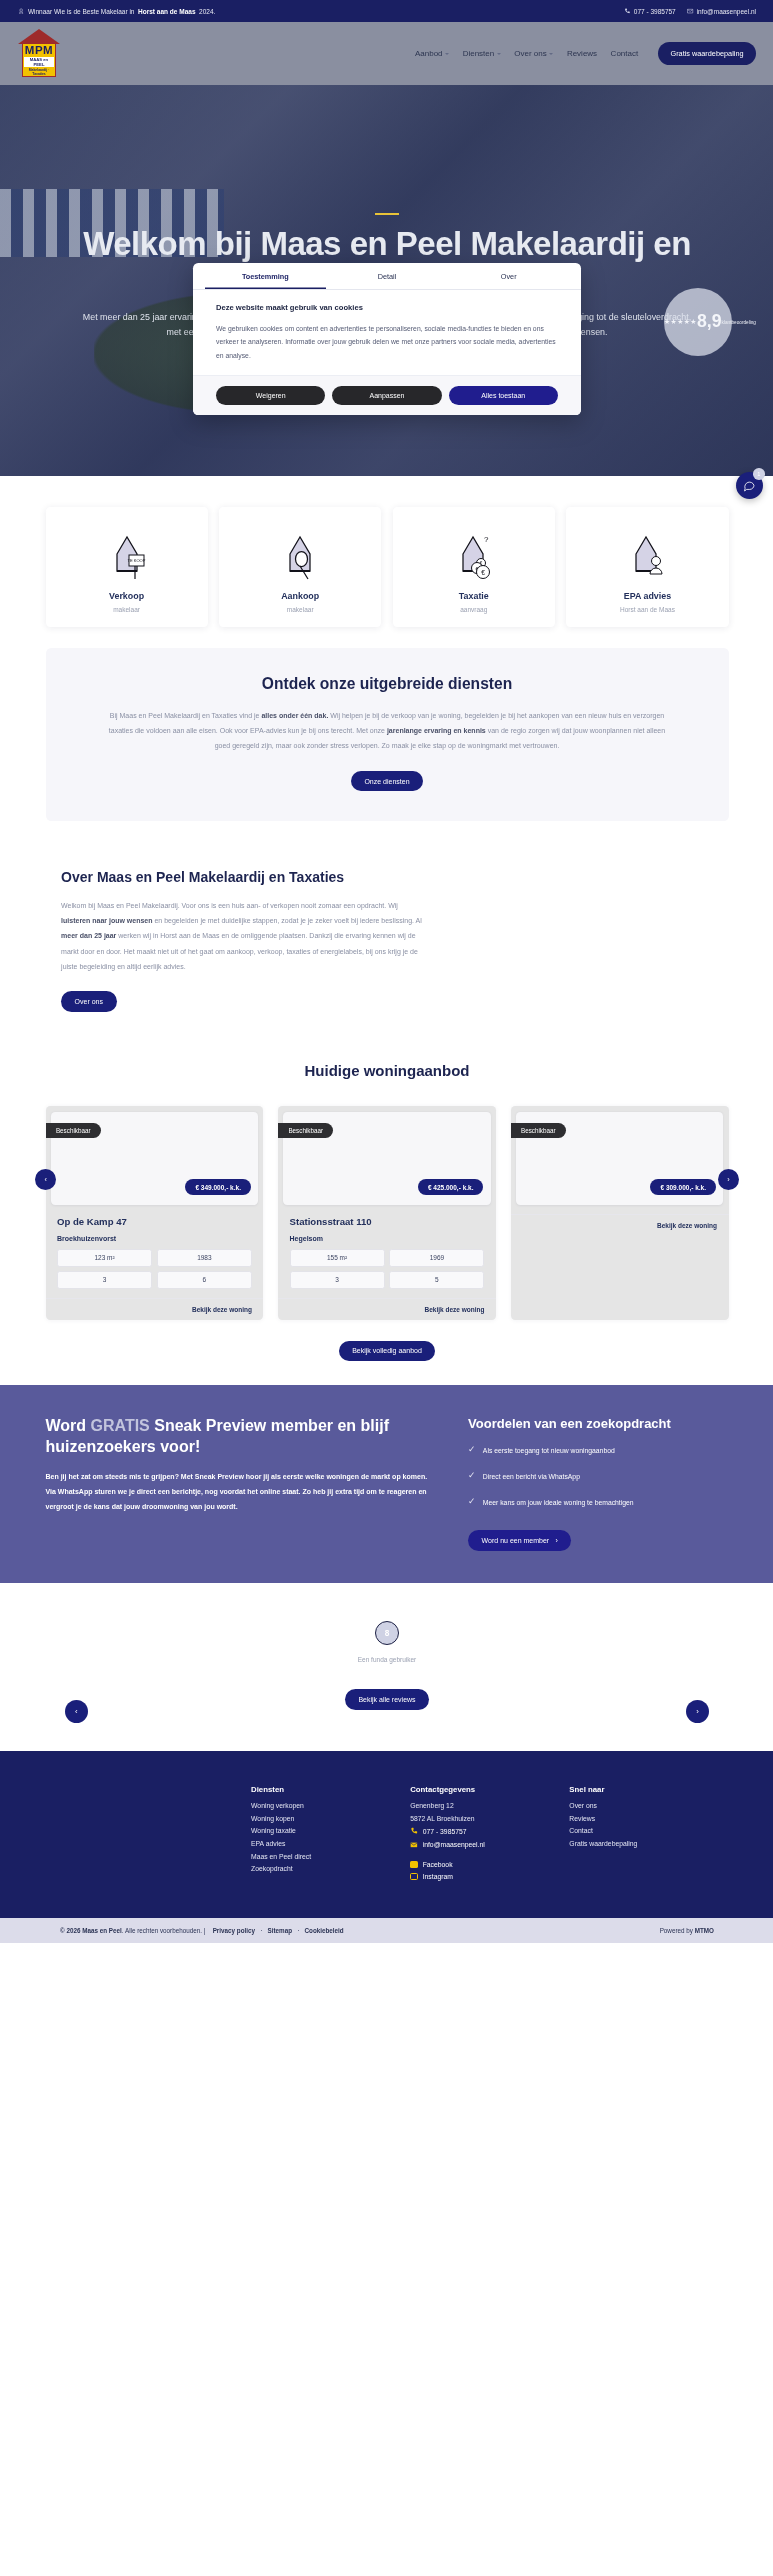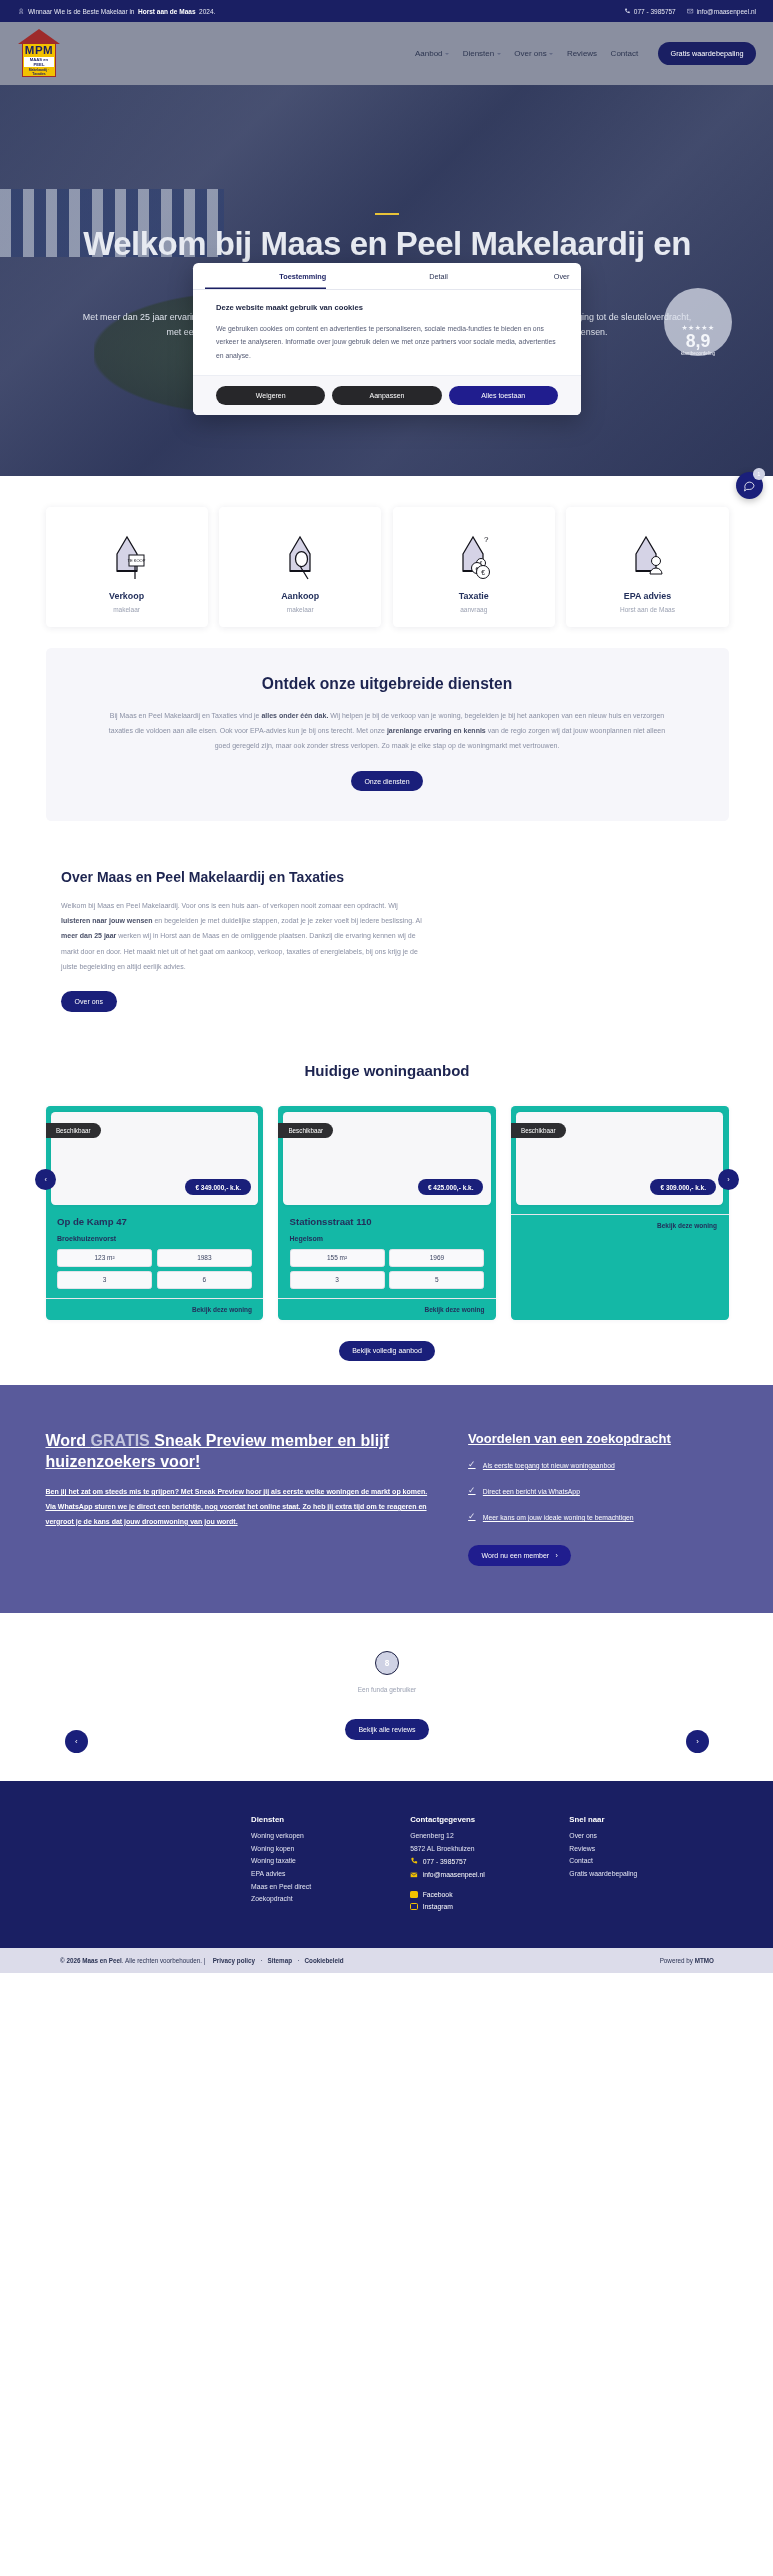--- a/index.html
+++ b/index.html
@@ -100,42 +100,42 @@
     font-size: 33px; font-weight: 800; color: #e7eaf1; line-height: 1.08;
     letter-spacing: -0.5px;
   }
   .hero-sub {
     margin-top: 12.5px; font-size: 8.9px; color: #dfe3ec; line-height: 1.7;
   }
   .hero-badge {
     position: absolute; right: 42px; top: 203px; z-index: 3;
     width: 68px; height: 68px; border-radius: 50%;
     background: rgba(223,227,238,.72);
-    display: flex; flex-direction: column; align-items: center; justify-content: flex-end;
+    display: flex; flex-direction: row; align-items: center; justify-content: space-between;
     color: #e9ecf3;
   }
   .hero-badge .stars { font-size: 6.8px; letter-spacing: 0.5px; color: #f2f4f9; }
   .hero-badge .score { font-size: 17.7px; font-weight: 800; color: #f4f6fa; line-height: 1.1; }
   .hero-badge .lbl { font-size: 4.7px; color: #eef0f6; }
 
   
   .cookie-overlay { position: absolute; inset: 0; z-index: 50; pointer-events: none; }
   .cookie-modal {
     position: absolute; left: 50%; transform: translateX(-50%);
     top: 178px; width: 388px;
     background: #fff; border-radius: 5.2px;
     box-shadow: 0 7.3px 24px rgba(0,0,0,.26);
     overflow: hidden; pointer-events: auto;
   }
   .cookie-tabs {
     display: flex; border-bottom: 0.5px solid #e4e6ee;
     padding: 0 11.5px;
   }
   .cookie-tab {
-    flex: 1; text-align: right; padding: 8.9px 0 7.8px;
+    flex: 1; text-align: center; padding: 8.9px 0 7.8px;
     font-size: 7.3px; color: #2b3354; cursor: pointer;
   }
   .cookie-tab.active { color: #1a1f63; font-weight: 600; box-shadow: inset 0 -1.6px 0 #1a1f63; }
   .cookie-body { padding: 13.5px 23px 12.5px; }
   .cookie-h { font-size: 7.6px; font-weight: 700; color: #1c2340; margin-bottom: 9.4px; }
   .cookie-p { font-size: 6.8px; line-height: 2.0; color: #555b74; }
   .cookie-actions {
     background: #f7f7fa; border-top: 0.5px solid #eceef4;
     padding: 10px 23px; display: flex; gap: 6.8px;
   }
@@ -204,21 +204,21 @@
   .about-body b { color: #4a5068; font-weight: 700; }
 
   
   .aanbod { padding: 12.5px 0 24px; text-align: center; position: relative; }
   .aanbod-h { font-size: 15px; font-weight: 800; color: #1d2450; }
   .listing-row {
     width: 683px; margin: 27px auto 0; display: flex; gap: 14.6px;
     position: relative;
   }
   .listing {
-    flex: 1; background: #14b8a6; border-radius: 4.2px;
+    flex: 1; background: #e5e5e5; border-radius: 4.2px;
     text-align: left; overflow: hidden; position: relative;
     box-shadow: 0 0.5px 4.2px rgba(30,35,70,.05);
   }
   .listing-photo {
     height: 93px; margin: 5.2px 5.2px 0; border-radius: 4.2px;
     background: #f7f7f9; position: relative;
     box-shadow: 0 0.5px 2.6px rgba(30,35,70,.07);
   }
   .status-chip {
     position: absolute; left: -5.2px; top: 11.5px;
@@ -248,21 +248,21 @@
     background: #1a1f7a; color: #fff; border: none; cursor: pointer;
     display: flex; align-items: center; justify-content: center; font-size: 7.3px;
     z-index: 4;
   }
   .car-btn.prev { left: -10.4px; }
   .car-btn.next { right: -10.4px; }
   .aanbod-cta { margin-top: 21px; }
 
   
   .sneak { background: #595a9b; padding: 31px 0 32px; color: #fff; }
-  .sneak-inner { width: 683px; margin: 15px auto; display: flex; gap: 32px; text-decoration: underline; }
+  .sneak-inner { width: 683px; margin: 0 auto; display: flex; gap: 32px; }
   .sneak-left { width: 60%; }
   .sneak-right { width: 40%; }
   .sneak-title { font-size: 16px; font-weight: 800; line-height: 1.3; }
   .sneak-title .grey { color: #c2c4dd; }
   .sneak-p { margin-top: 12.5px; font-size: 7px; line-height: 2.1; font-weight: 700; }
   .sneak-sub { font-size: 13px; font-weight: 800; }
   .benefit { display: flex; gap: 7.3px; align-items: flex-start; margin-top: 13.5px; font-size: 6.8px; line-height: 1.9; }
   .check { font-size: 8.9px; line-height: 1; color: #e9eaf5; }
   .sneak-btn {
     margin-top: 20px; background: #201d8e; color: #fff; border: none;

